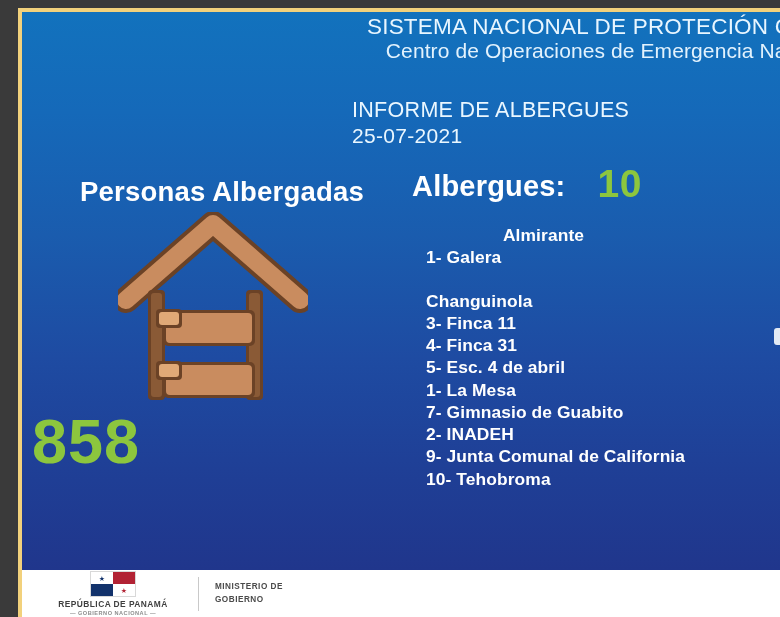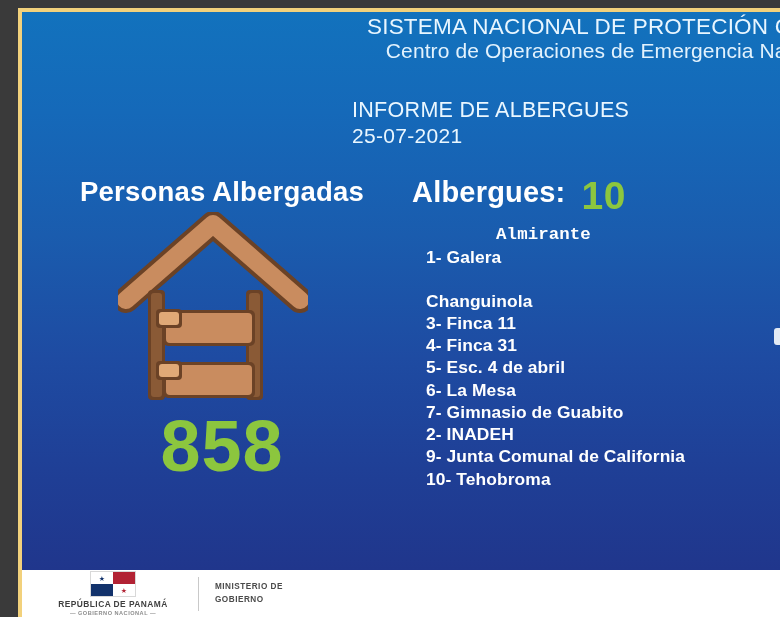--- a/index.html
+++ b/index.html
@@ -97,36 +97,36 @@
     position:absolute;
     left:96px; top:200px;
     width:190px; height:192px;
   }
   #shelter-icon svg { display:block; width:100%; height:100%; }
 
   #personas-count {
     position:absolute;
     left:10px; top:398px;
     width:380px;
-    text-align:center;
-    font-size:72px;
+    text-align:left;
+    font-size:63px;
     font-weight:bold;
     color:#8cc63e;
     letter-spacing:1px;
     line-height:1;
   }
 
   
   #albergues-row {
     position:absolute;
-    left:390px; top:164px;
+    left:390px; top:152px;
     width:330px;
     display:flex;
-    align-items:flex-start;
-    gap:16px;
+    align-items:flex-end;
+    gap:32px;
   }
   .alb-label {
     font-size:29px;
     font-weight:bold;
     color:#ffffff;
     letter-spacing:.2px;
     white-space:nowrap;
   }
   .alb-count {
     font-size:39px;
@@ -143,21 +143,21 @@
     color:#ffffff;
     font-size:17.4px;
     font-weight:bold;
     line-height:1.28;
     letter-spacing:.1px;
   }
   .group-heading {
     text-align:left;
     font-weight:bold;
   }
-  .group-heading.centered { text-align:center; padding-right:95px;font-family:Liberation Mono, monospace; }
+  .group-heading.centered { text-align:center; padding-right:95px; }
   .list-entry { white-space:normal; }
   .group-gap { height:21px; }
 
   
   #edge-fragment {
     position:absolute;
     right:0px; top:316px;
     width:6px; height:17px;
     background:#f4f7fb;
     border-radius:3px 0 0 3px;
@@ -286,21 +286,21 @@
 
         <div class="group-heading centered">Almirante</div>
         <div class="list-entry">1- Galera</div>
 
         <div class="group-gap"></div>
 
         <div class="group-heading">Changuinola</div>
         <div class="list-entry">3- Finca 11</div>
         <div class="list-entry">4- Finca 31</div>
         <div class="list-entry">5- Esc. 4 de abril</div>
-        <div class="list-entry">6- La Mesa</div>
+        <div class="list-entry">1- La Mesa</div>
         <div class="list-entry">7- Gimnasio de Guabito</div>
         <div class="list-entry">2- INADEH</div>
         <div class="list-entry">9- Junta Comunal de California</div>
         <div class="list-entry">10- Tehobroma</div>
       </div>
 
       <div id="edge-fragment"></div>
 
     </div>
 

